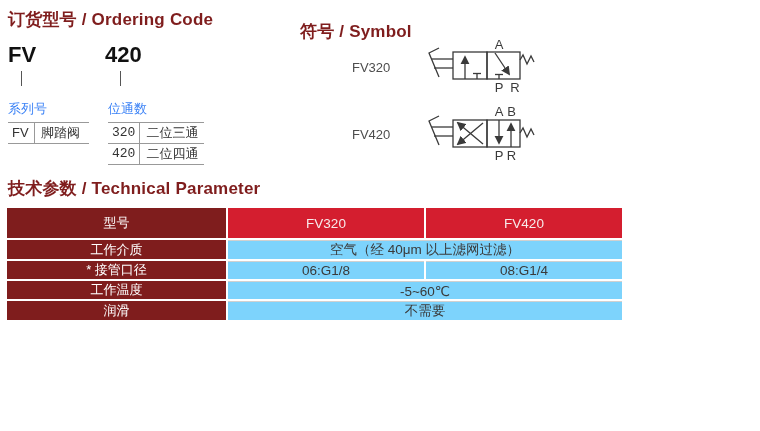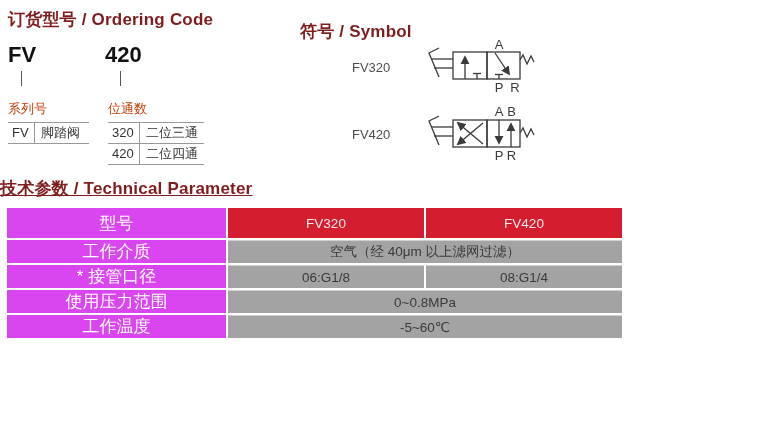--- a/index.html
+++ b/index.html
@@ -29,41 +29,41 @@
     color: #111;
   }
   .tick {
     width: 1px; height: 15px;
     background: #555;
   }
 
   
   .mini-label {
     font-size: 13px;
-    color: #c2410c;
+    color: #3b82f6;
     padding-bottom: 4px;
   }
   .mini-table {
     border-top: 1px solid #999;
     font-size: 13px;
     color: #333;
   }
   .mini-row {
     display: flex;
     border-bottom: 1px solid #999;
     line-height: 20px;
   }
   .mini-cell-code {
     border-right: 1px solid #999;
     padding: 0 4px;
     text-align: left;
   }
   .mini-cell-desc { padding: 0 6px; white-space: nowrap; }
   .series .mini-cell-code { width: 27px; }
-  .ways .mini-cell-code { width: 33px; }
+  .ways .mini-cell-code { width: 33px; font-family: Liberation Mono, monospace; }
 
   
   .sym-label {
     font-size: 13px;
     color: #4d4d4d;
     white-space: nowrap;
   }
   svg .ln { stroke: #3a3a3a; stroke-width: 1.3; fill: none; }
   svg text { font-family: "Liberation Sans", sans-serif; font-size: 13px; fill: #3a3a3a; }
 
@@ -74,31 +74,31 @@
     table-layout: fixed;
   }
   table.tech th, table.tech td {
     text-align: center;
     vertical-align: middle;
     font-weight: normal;
     overflow: hidden;
     white-space: nowrap;
   }
   table.tech .lbl {
-    background: #d946ef;
+    background: #7f1d1d;
     color: #ffffff;
-    font-size: 17px;
+    font-size: 13px;
   }
   table.tech .red {
     background: #d41e2f;
     color: #f7eaea;
     font-size: 13.5px;
   }
   table.tech .cell {
-    background: #a3a3a3;
+    background: #7dd3fc;
     color: #3a3a3a;
     font-size: 13.5px;
     border-top: 1px solid #d0d0d0;
   }
   tr.hdr th, tr.hdr td { height: 30px; }
   tr.body th, tr.body td { height: 16px; }
 </style>
 </head>
 <body>
 
@@ -191,21 +191,21 @@
   <line class="ln" x1="96" y1="45" x2="96" y2="22" marker-end="url(#m420)"></line>
 
   <polyline class="ln" points="105,31 108,26 112,35 116,27 119,33"></polyline>
 
   <text x="84" y="14" text-anchor="middle">A</text>
   <text x="96.5" y="14" text-anchor="middle">B</text>
   <text x="84" y="58" text-anchor="middle">P</text>
   <text x="96.5" y="58" text-anchor="middle">R</text>
 </svg>
 
-<div class="abs sec-title" style="left:0; top:177px;text-decoration:underline;">技术参数 / Technical Parameter</div>
+<div class="abs sec-title" style="left:8px; top:177px;">技术参数 / Technical Parameter</div>
 
 <table class="tech abs" style="left:5px; top:206px;">
   <colgroup>
     <col style="width:219px">
     <col style="width:196px">
     <col style="width:196px">
   </colgroup>
   <tbody>
     <tr class="hdr">
       <th class="lbl">型号</th>
@@ -215,21 +215,21 @@
     <tr class="body">
       <th class="lbl">工作介质</th>
       <td class="cell" colspan="2">空气（经 40μm 以上滤网过滤）</td>
     </tr>
     <tr class="body">
       <th class="lbl">* 接管口径</th>
       <td class="cell">06:G1/8</td>
       <td class="cell">08:G1/4</td>
     </tr>
     <tr class="body">
-      <th class="lbl">使用压力范围</th>
-      <td class="cell" colspan="2">0~0.8MPa</td>
-    </tr>
-    <tr class="body">
       <th class="lbl">工作温度</th>
       <td class="cell" colspan="2">-5~60℃</td>
     </tr>
+    <tr class="body">
+      <th class="lbl">润滑</th>
+      <td class="cell" colspan="2">不需要</td>
+    </tr>
   </tbody>
 </table>
 
 </body></html>

